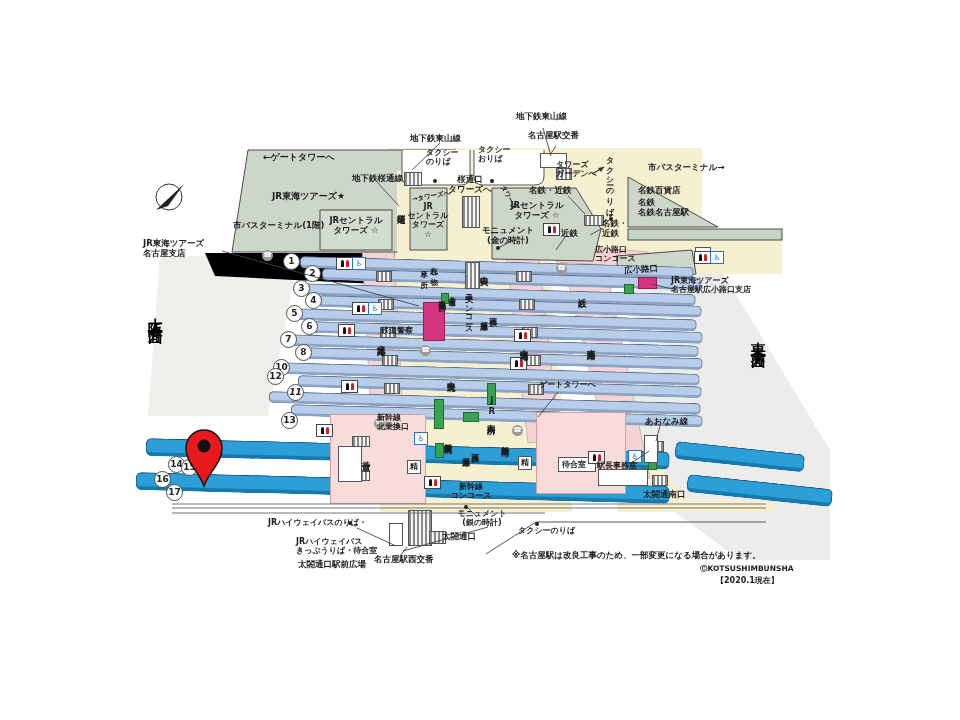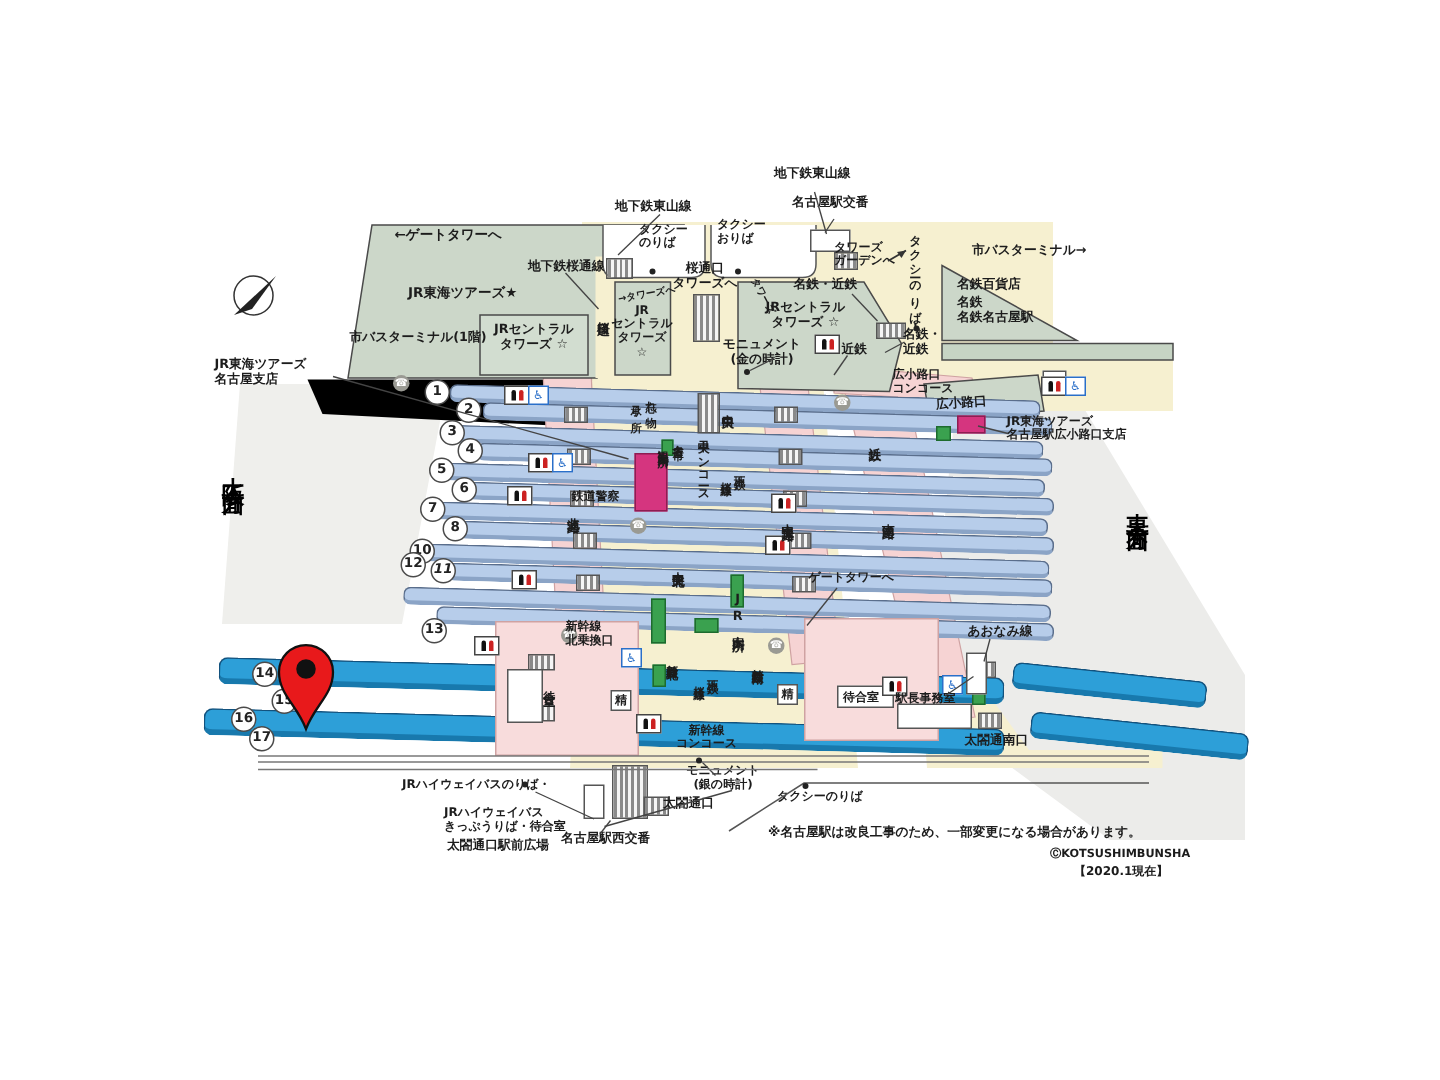--- a/index.html
+++ b/index.html
@@ -226,24 +226,24 @@
     <div class="pz" style="left: 536px; top: 412px; width: 88px; height: 80px;"></div>
     <div class="pnum" style="left: 283px; top: 253px;">1</div>
     <div class="pnum" style="left: 304px; top: 265px;">2</div>
     <div class="pnum" style="left: 293px; top: 280px;">3</div>
     <div class="pnum" style="left: 305px; top: 292px;">4</div>
     <div class="pnum" style="left: 286px; top: 305px;">5</div>
     <div class="pnum" style="left: 301px; top: 318px;">6</div>
     <div class="pnum" style="left: 280px; top: 331px;">7</div>
     <div class="pnum" style="left: 295px; top: 344px;">8</div>
     <div class="pnum" style="left: 273px; top: 359px; text-align: center;">10</div>
-    <div class="pnum" style="left: 287px; top: 372px; font-style: italic;">11</div>
+    <div class="pnum" style="left: 287px; top: 384px; font-style: italic;">11</div>
     <div class="pnum" style="left: 267px; top: 368px;">12</div>
     <div class="pnum" style="left: 281px; top: 412px;">13</div>
-    <div class="pnum" style="left: 168px; top: 441px;">14</div>
+    <div class="pnum" style="left: 168px; top: 456px;">14</div>
     <div class="pnum" style="left: 181px; top: 459px;">15</div>
     <div class="pnum" style="left: 154px; top: 471px;">16</div>
     <div class="pnum" style="left: 166px; top: 484px;">17</div>
     <div class="hatch" style="left: 404px; top: 172px; width: 16px; height: 12px;"></div>
     <div class="hatch" style="left: 462px; top: 196px; width: 16px; height: 30px;"></div>
     <div class="hatch" style="left: 556px; top: 168px; width: 14px; height: 10px;"></div>
     <div class="hatch" style="left: 584px; top: 215px; width: 18px; height: 9px;"></div>
     <div class="hatch" style="left: 465px; top: 262px; width: 13px; height: 25px;"></div>
     <div class="hatch" style="left: 376px; top: 271px; width: 14px; height: 9px;"></div>
     <div class="hatch" style="left: 378px; top: 299px; width: 14px; height: 9px;"></div>

